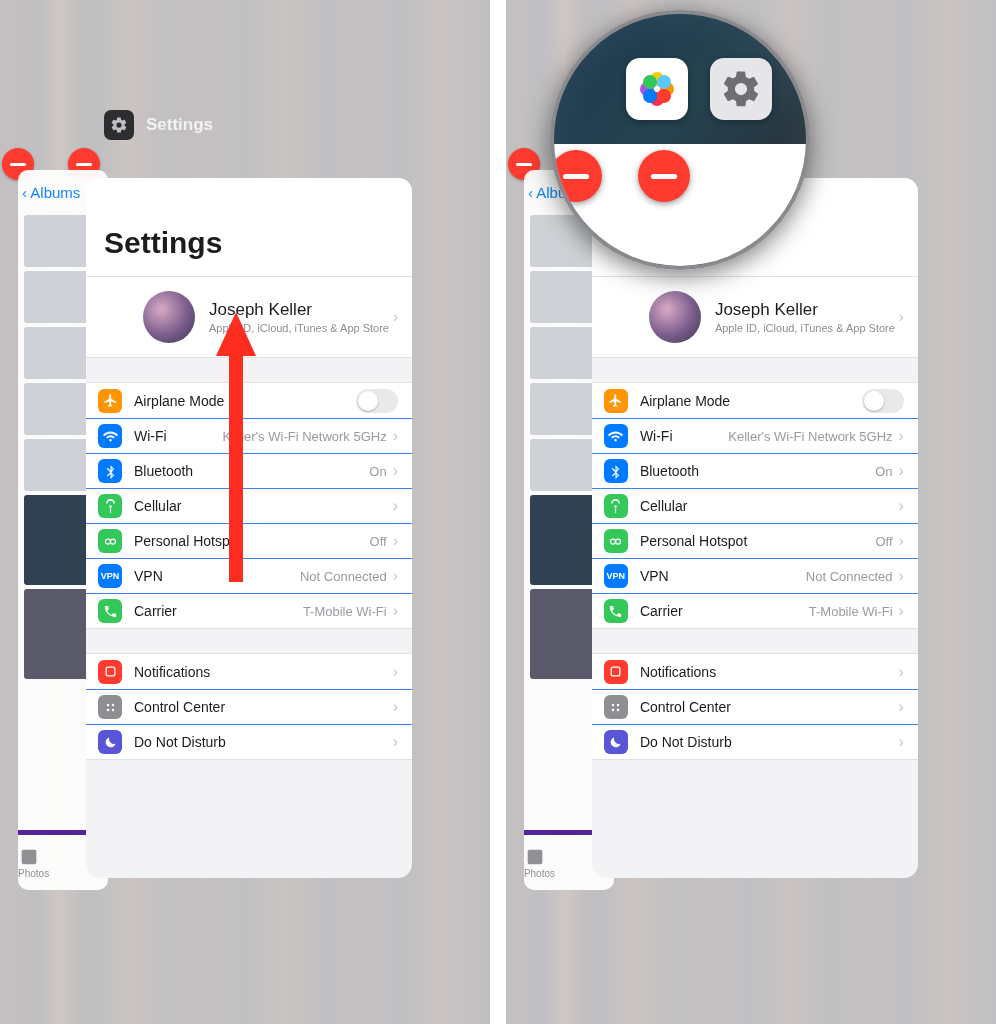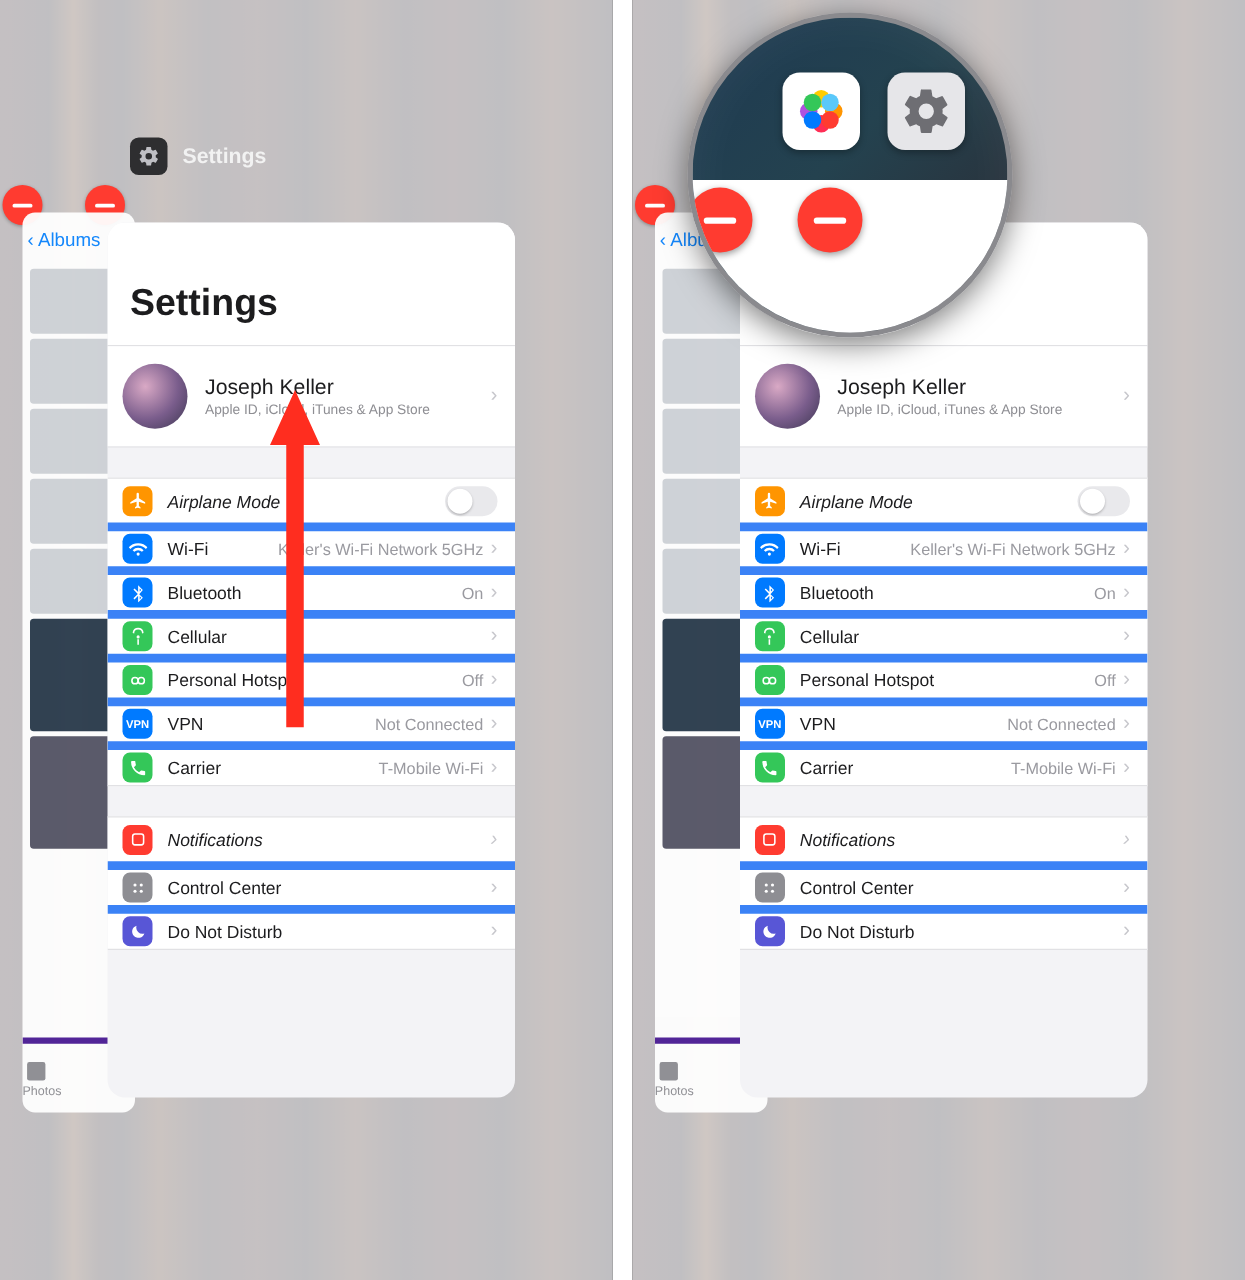--- a/index.html
+++ b/index.html
@@ -100,41 +100,42 @@
   .group {
     background: #fff;
     border-top: 1px solid #e1e1e4;
     border-bottom: 1px solid #e1e1e4;
     margin-bottom: 24px;
   }
   .row {
     display: flex; align-items: center;
     height: 35px;
     padding: 0 14px 0 12px;
-    border-top: 7px solid #3b82f6;
+    border-top: 1px solid #3b82f6;
     font-size: 14px;
     color: #1c1c1e;
     position: relative;
   }
-  .group .row:first-child { border-top: none; font-style: italic; }
+  .group .row:first-child { border-top: none; }
   .row .ricon {
     width: 24px; height: 24px; border-radius: 6px;
     margin-right: 12px;
     display: flex; align-items: center; justify-content: center;
     flex-shrink: 0;
   }
   .row .ricon svg { width: 15px; height: 15px; fill: #fff; }
   .row .label { flex: 1; }
   .row .detail { color: #9a9aa0; font-size: 13px; margin-right: 6px; }
   .row .chev { color: #c7c7cc; font-size: 16px; }
 
   .account-row {
     display: flex; align-items: center;
     padding: 14px 14px 14px 12px;
     background: #fff;
+    margin-left: 45px;
   }
   .avatar {
     width: 52px; height: 52px; border-radius: 50%;
     background: radial-gradient(circle at 35% 35%, #d9a9c5 0%, #7a5d8c 55%, #3b3550 100%);
     margin-right: 14px; flex-shrink: 0;
   }
   .account-row .name { font-size: 17px; color: #1c1c1e; }
   .account-row .sub  { font-size: 11px; color: #8e8e93; margin-top: 2px; }
   .account-row .chev { color: #c7c7cc; font-size: 16px; margin-left: auto; }
 

